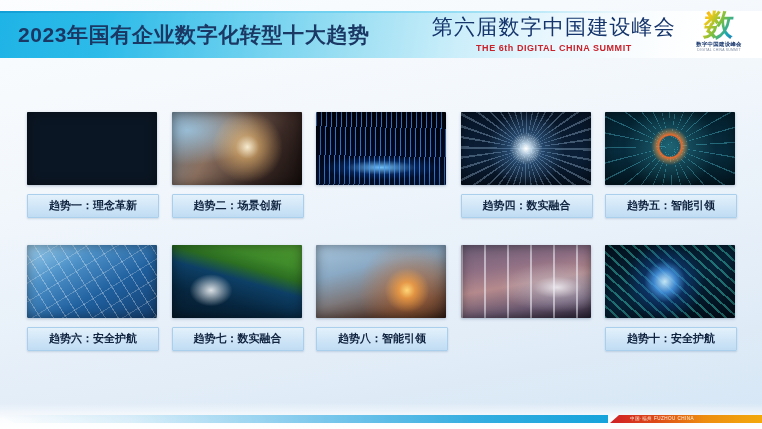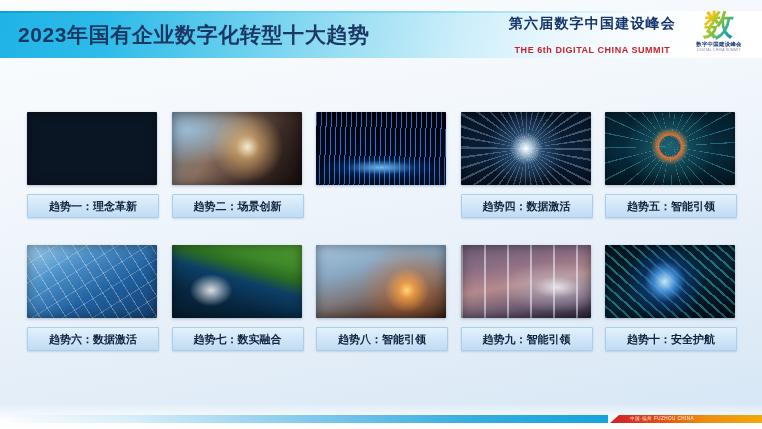--- a/index.html
+++ b/index.html
@@ -64,28 +64,28 @@
   }
 
   #summit-brand {
     position: absolute;
     right: 86px;
     top: 16px;
     text-align: center;
     line-height: 1;
   }
   #summit-cn {
-    font-size: 14px;
-    font-weight: bold;
+    font-size: 21px;
+    font-weight: normal;
     color: #14346b;
     letter-spacing: 1.2px;
     white-space: nowrap;
   }
   #summit-en {
-    margin-top: 16px;
+    margin-top: 7px;
     font-size: 9px;
     font-weight: bold;
     color: #c9202a;
     letter-spacing: 0.55px;
     white-space: nowrap;
   }
 
   #summit-logo {
     position: absolute;
     right: 8px;
@@ -130,20 +130,21 @@
     width: 708px;
   }
   .row {
     display: flex;
     justify-content: space-between;
   }
   .row + .row { margin-top: 27px; }
 
   .card {
     width: 130px;
+    font-family: Liberation Mono, monospace;
   }
   .thumb {
     width: 130px;
     height: 73px;
     border-radius: 1px;
     box-shadow: 0 1px 3px rgba(30,60,100,0.30);
     background: #0b1624;
     position: relative;
     overflow: hidden;
   }
@@ -310,43 +311,42 @@
         </div>
         <div class="card">
           <div class="thumb art-tech-hand"></div>
           <div class="caption">趋势二：场景创新</div>
         </div>
         <div class="card">
           <div class="thumb art-blue-rain"></div>
         </div>
         <div class="card">
           <div class="thumb art-network-burst"></div>
-          <div class="caption">趋势四：数据激活</div>
+          <div class="caption">趋势四：数实融合</div>
         </div>
         <div class="card">
           <div class="thumb art-iot-ring"></div>
           <div class="caption">趋势五：智能引领</div>
         </div>
       </div>
       <div class="row">
         <div class="card">
           <div class="thumb art-solar"></div>
-          <div class="caption">趋势六：数据激活</div>
+          <div class="caption">趋势六：安全护航</div>
         </div>
         <div class="card">
           <div class="thumb art-forest-river"></div>
           <div class="caption">趋势七：数实融合</div>
         </div>
         <div class="card">
           <div class="thumb art-bridge-sun"></div>
           <div class="caption">趋势八：智能引领</div>
         </div>
         <div class="card">
           <div class="thumb art-robot-city"></div>
-          <div class="caption">趋势九：智能引领</div>
         </div>
         <div class="card">
           <div class="thumb art-security"></div>
           <div class="caption">趋势十：安全护航</div>
         </div>
       </div>
     </div>
 
   <div id="footer">
     <div id="footer-bg"></div>

